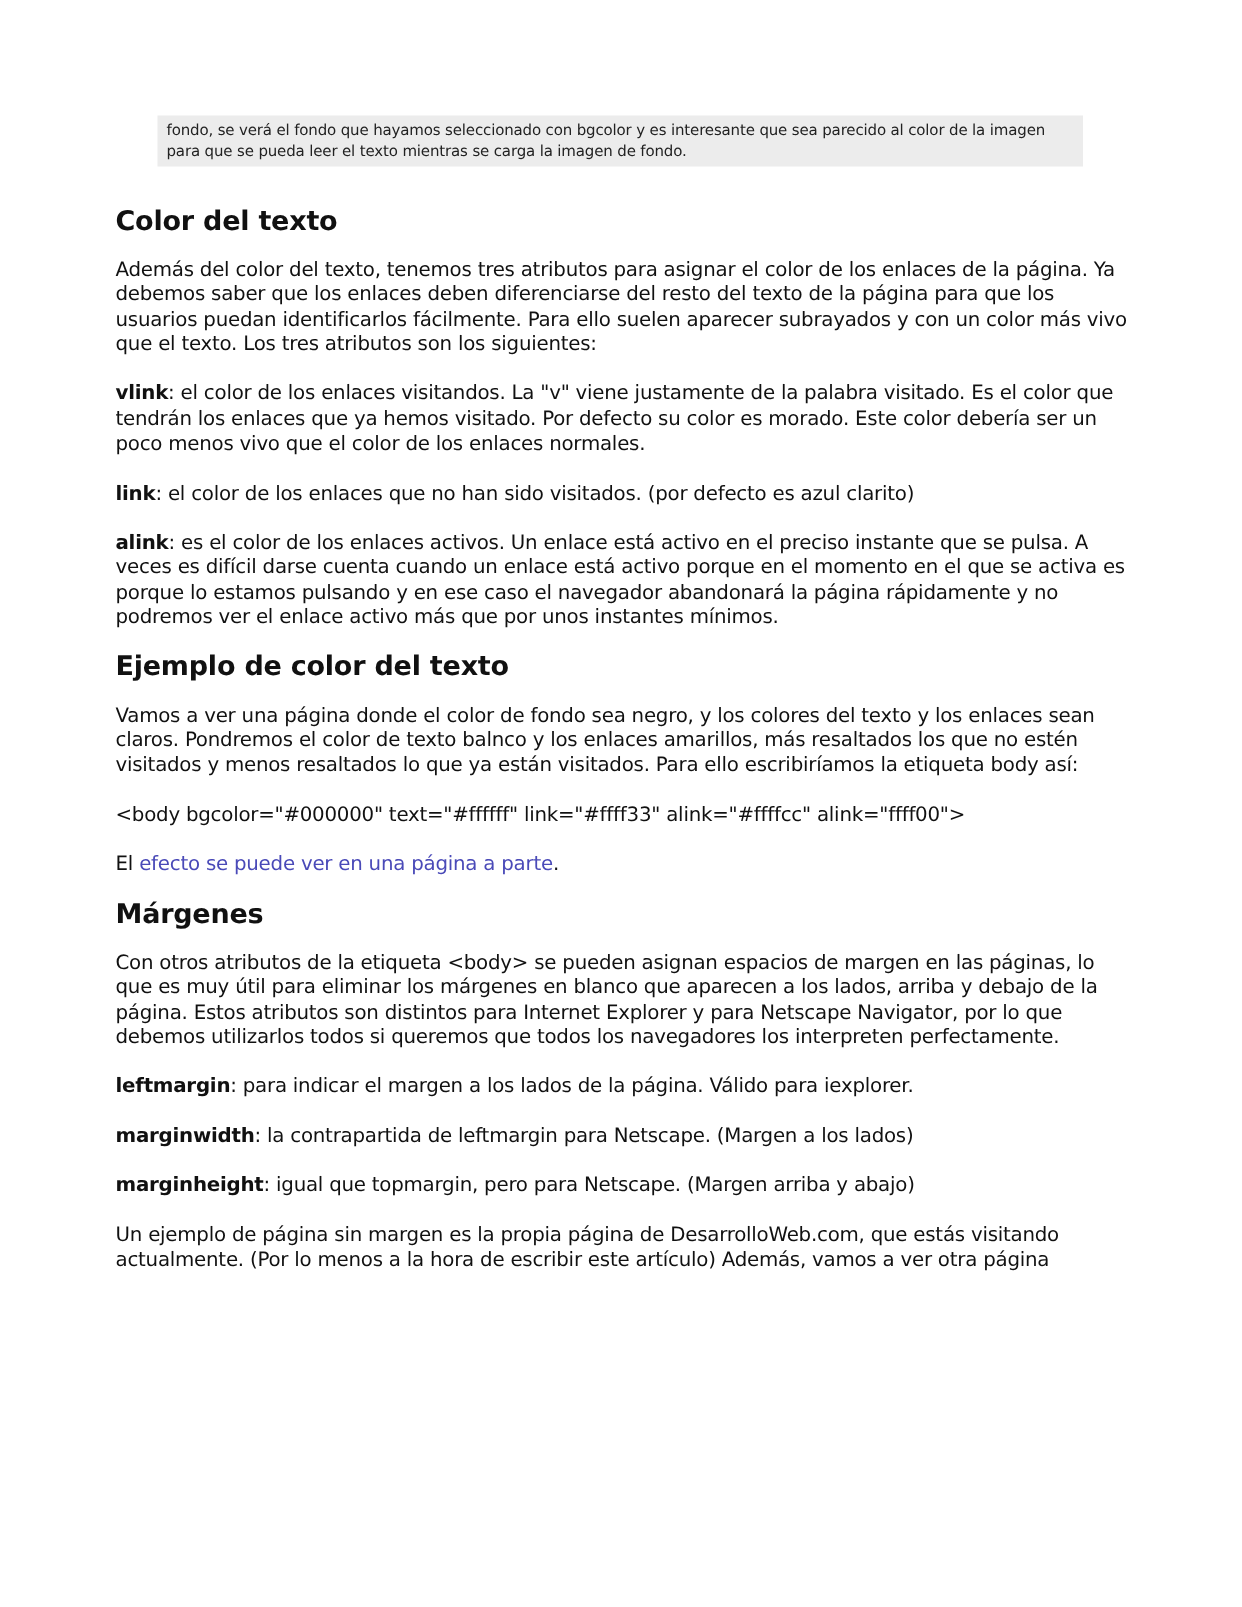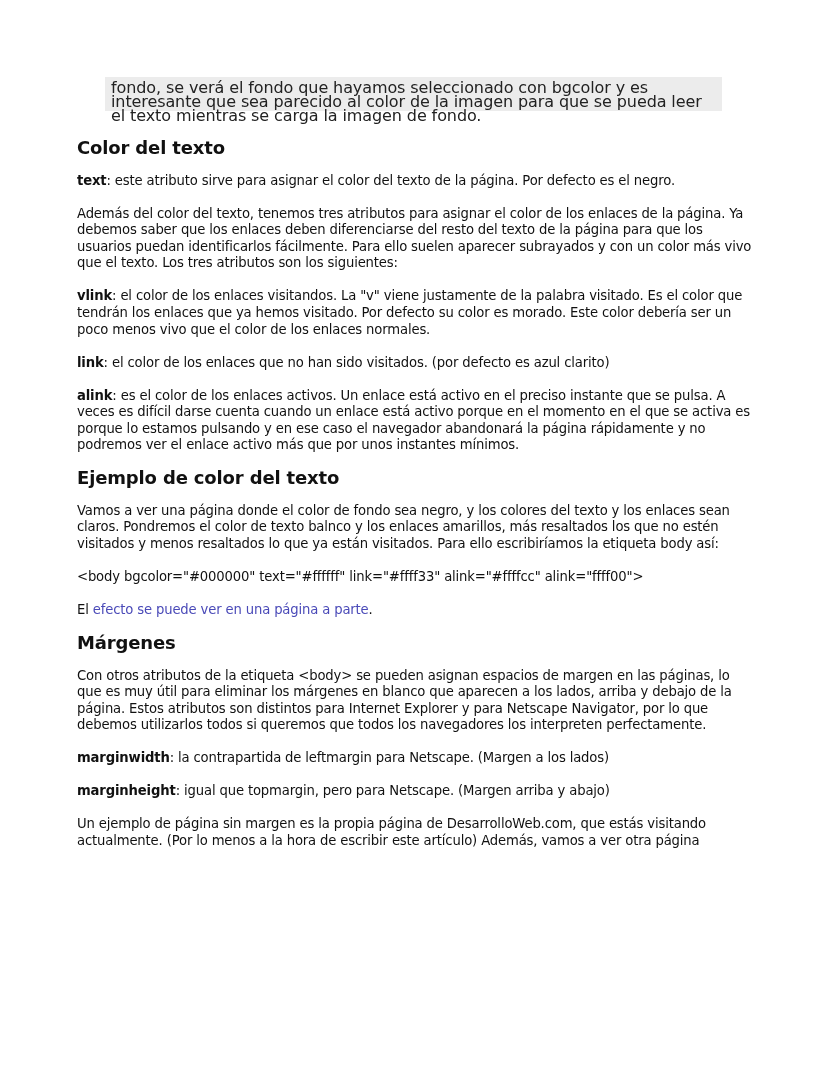--- a/index.html
+++ b/index.html
@@ -17,21 +17,21 @@
     }
     .note-box {
       position: absolute;
       left: 105px;
       top: 77px;
       width: 617px;
       height: 34px;
       background: #ececec;
       box-sizing: border-box;
       padding: 4px 6px 0 6px;
-      font-size: 16px;
+      font-size: 10px;
       line-height: 14px;
       color: #222;
       letter-spacing: -0.1px;
     }
     .content {
       position: absolute;
       left: 77px;
       top: 124px;
       width: 680px;
       font-size: 13.2px;
@@ -59,21 +59,20 @@
 <body>
 
 <div class="note-box">
   <span>fondo, se verá el fondo que hayamos seleccionado con bgcolor y es interesante que sea parecido al color de la imagen para que se pueda leer el texto mientras se carga la imagen de fondo.</span>
 </div>
 
 <div class="content">
 
   <h3>Color del texto</h3>
 
-  <p><b>text</b><span>: este atributo sirve para asignar el color del texto de la página. Por defecto es el negro.</span></p>
 
   <p>Además del color del texto, tenemos tres atributos para asignar el color de los enlaces de la página. Ya debemos saber que los enlaces deben diferenciarse del resto del texto de la página para que los usuarios puedan identificarlos fácilmente. Para ello suelen aparecer subrayados y con un color más vivo que el texto. Los tres atributos son los siguientes:</p>
 
   <p><b>vlink</b><span>: el color de los enlaces visitandos. La "v" viene justamente de la palabra visitado. Es el color que tendrán los enlaces que ya hemos visitado. Por defecto su color es morado. Este color debería ser un poco menos vivo que el color de los enlaces normales.</span></p>
 
   <p><b>link</b><span>: el color de los enlaces que no han sido visitados. (por defecto es azul clarito)</span></p>
 
   <p><b>alink</b><span>: es el color de los enlaces activos. Un enlace está activo en el preciso instante que se pulsa. A veces es difícil darse cuenta cuando un enlace está activo porque en el momento en el que se activa es porque lo estamos pulsando y en ese caso el navegador abandonará la página rápidamente y no podremos ver el enlace activo más que por unos instantes mínimos.</span></p>
 
   <h3>Ejemplo de color del texto</h3>
@@ -81,20 +80,21 @@
   <p>Vamos a ver una página donde el color de fondo sea negro, y los colores del texto y los enlaces sean claros. Pondremos el color de texto balnco y los enlaces amarillos, más resaltados los que no estén visitados y menos resaltados lo que ya están visitados. Para ello escribiríamos la etiqueta body así:</p>
 
   <p>&lt;body bgcolor="#000000" text="#ffffff" link="#ffff33" alink="#ffffcc" alink="ffff00"&gt;</p>
 
   <p><span>El </span><a class="link" href="#">efecto se puede ver en una página a parte</a><span>.</span></p>
 
   <h3>Márgenes</h3>
 
   <p>Con otros atributos de la etiqueta &lt;body&gt; se pueden asignan espacios de margen en las páginas, lo que es muy útil para eliminar los márgenes en blanco que aparecen a los lados, arriba y debajo de la página. Estos atributos son distintos para Internet Explorer y para Netscape Navigator, por lo que debemos utilizarlos todos si queremos que todos los navegadores los interpreten perfectamente.</p>
 
+  <p><b>leftmargin</b><span>: para indicar el margen a los lados de la página. Válido para iexplorer.</span></p>
 
 
   <p><b>marginwidth</b><span>: la contrapartida de leftmargin para Netscape. (Margen a los lados)</span></p>
 
   <p><b>marginheight</b><span>: igual que topmargin, pero para Netscape. (Margen arriba y abajo)</span></p>
 
 
   <p>Un ejemplo de página sin margen es la propia página de DesarrolloWeb.com, que estás visitando actualmente. (Por lo menos a la hora de escribir este artículo) Además, vamos a ver otra página</p>
 
 </div>

